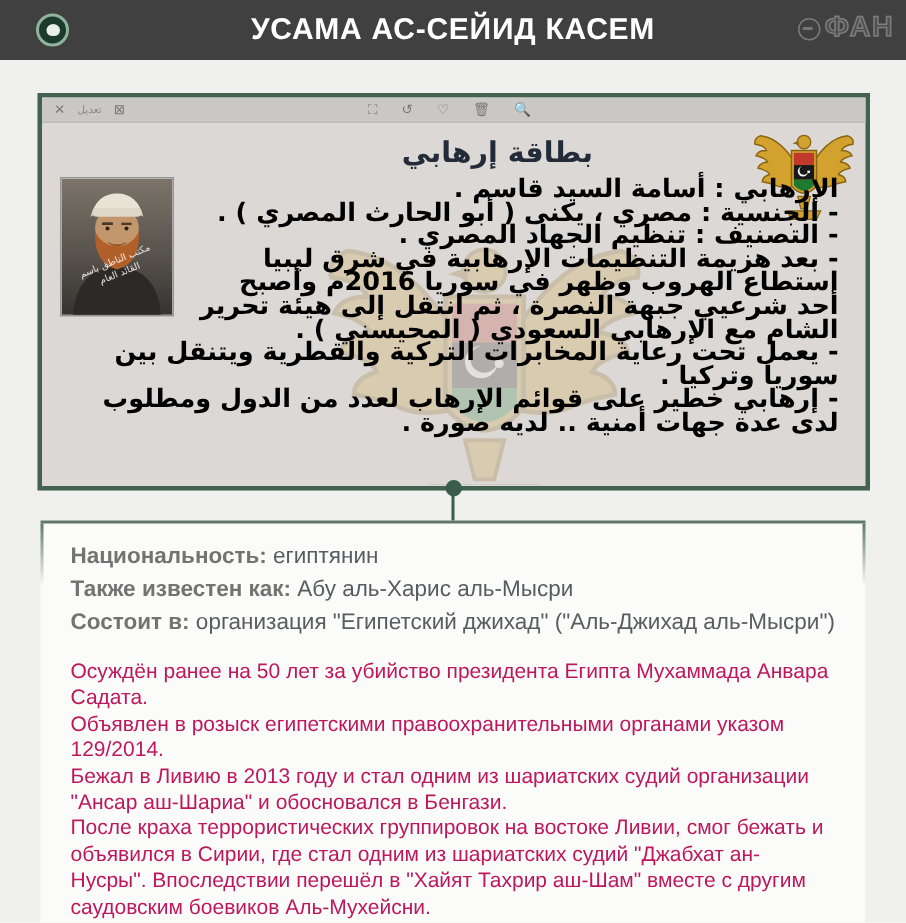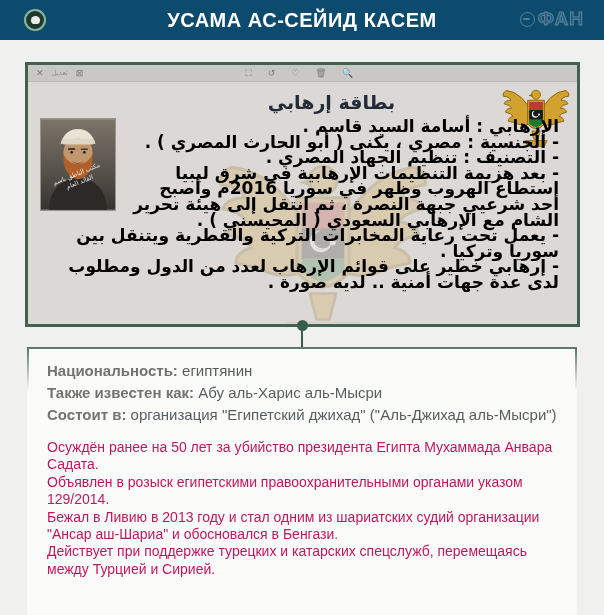--- a/index.html
+++ b/index.html
@@ -6,37 +6,37 @@
   html,body { width: 604px; height: 615px; }
   body { font-family: "Liberation Sans", sans-serif; }
   .page {
     position: relative; width: 604px; height: 615px;
     background: #f0f1ee; overflow: hidden;
   }
 
   
   .header {
     position: absolute; left:0; top:0; width:604px; height:40px;
-    background:#0c4a6e; display:flex; align-items:center;
+    background:#404040; display:flex; align-items:center;
   }
   .brand-badge {
     position:absolute; left:24px; top:9px; width:22px; height:22px;
     border-radius:50%; border:2px solid #8fb49d; background:#1d3a2c;
     display:flex; align-items:center; justify-content:center;
   }
   .brand-badge .blob{
     width:9px; height:8px; border-radius:50% 50% 45% 45%;
     background:#e9efe9;
   }
   .header-title {
     width:100%; text-align:center; color:#ffffff; font-weight:bold;
     font-size:20px; letter-spacing:0.5px;
   }
   .fan-logo {
-    position:absolute; right:20px; top:8px; display:flex; align-items:center;
+    position:absolute; right:8px; top:8px; display:flex; align-items:center;
     gap:3px; opacity:0.55;
   }
   .fan-ring {
     width:15px; height:15px; border-radius:50%;
     border:1.5px solid rgba(255,255,255,0.55); position:relative;
   }
   .fan-ring::after{
     content:""; position:absolute; left:2px; top:5px; width:7px; height:2px;
     background:rgba(255,255,255,0.5); border-radius:2px;
   }
@@ -249,19 +249,20 @@
       </div>
       <div class="field">
         <span class="flabel">Состоит в:</span>
         <span class="fvalue">организация "Египетский джихад" ("Аль-Джихад аль-Мысри")</span>
       </div>
 
       <div class="paragraphs">
         <p>Осуждён ранее на 50 лет за убийство президента Египта Мухаммада Анвара Садата.</p>
         <p>Объявлен в розыск египетскими правоохранительными органами указом 129/2014.</p>
         <p>Бежал в Ливию в 2013 году и стал одним из шариатских судий организации "Ансар аш-Шариа" и обосновался в Бенгази.</p>
+        <p>После краха террористических группировок на востоке Ливии, смог бежать и объявился в Сирии, где стал одним из шариатских судий "Джабхат ан-Нусры". Впоследствии перешёл в "Хайят Тахрир аш-Шам" вместе с другим саудовским боевиков Аль-Мухейсни.</p>
         <p>Действует при поддержке турецких и катарских спецслужб, перемещаясь между Турцией и Сирией.</p>
 
       </div>
     </div>
   </div>
 
 </div>
 
 </body></html>

